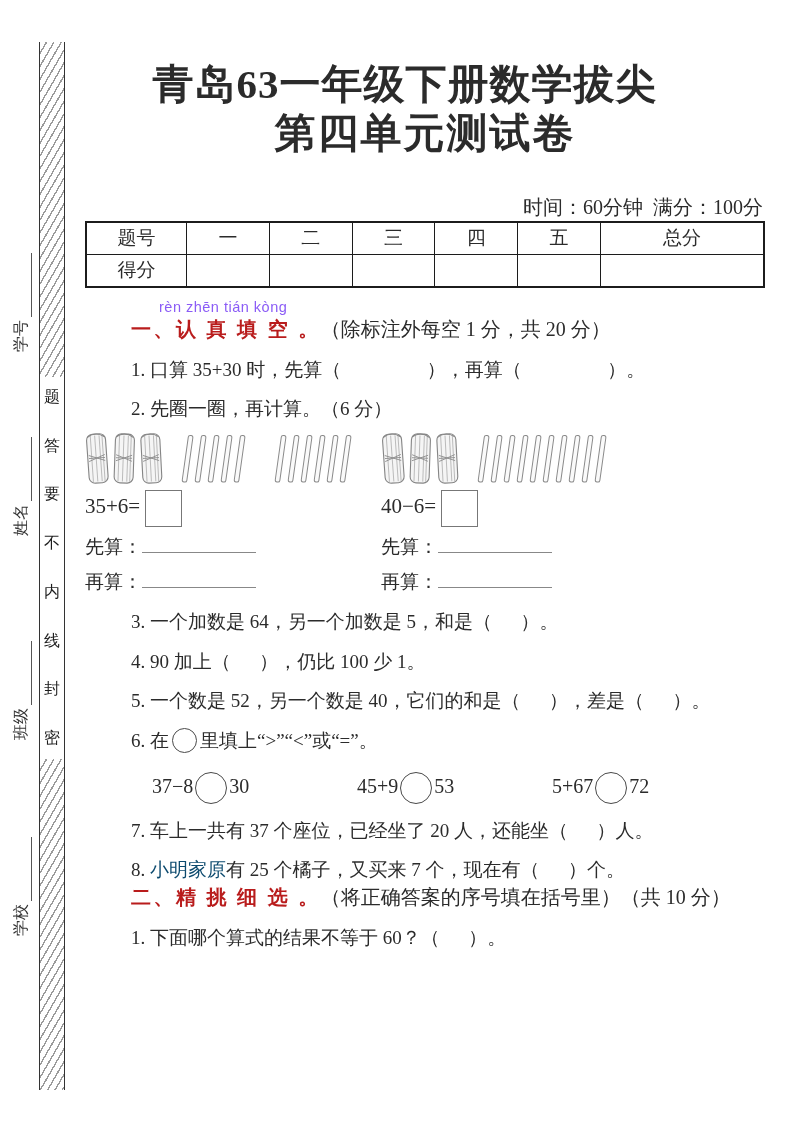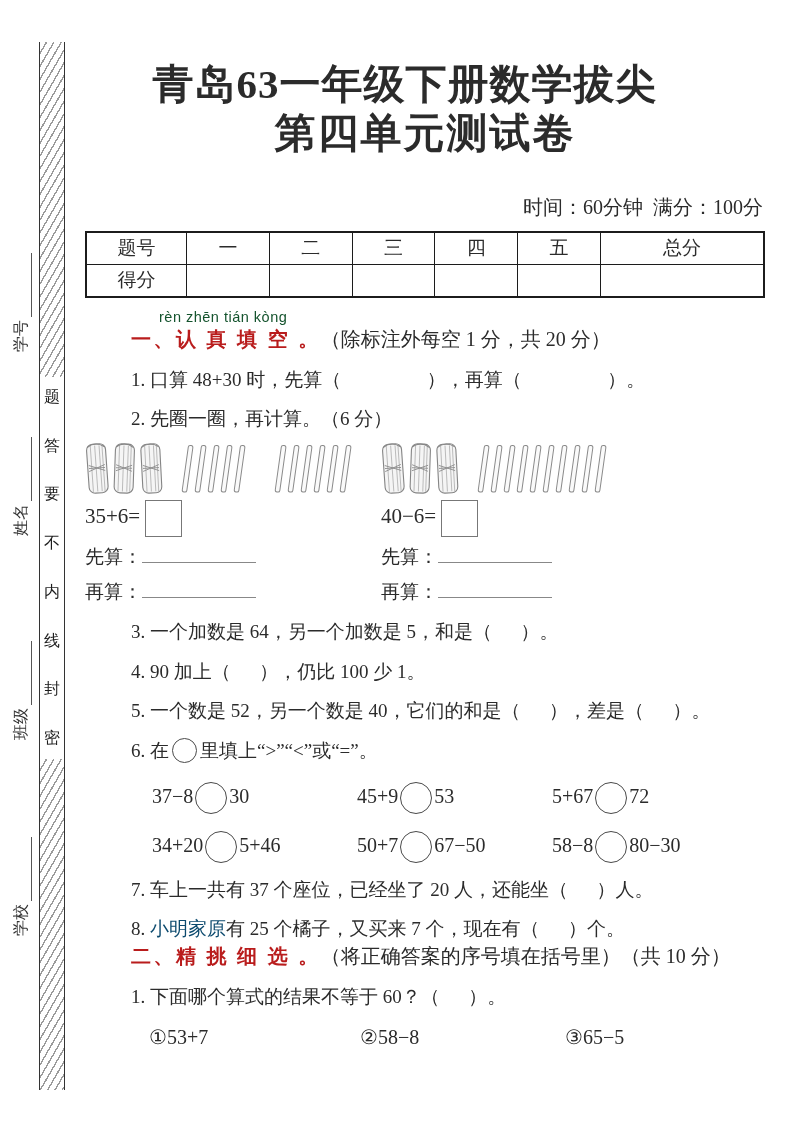--- a/index.html
+++ b/index.html
@@ -25,26 +25,26 @@
               align-items:center;padding:10px 0;font-size:16px;color:#1d1d1d;}
 
   
   main{position:absolute;left:85px;top:0;width:680px;}
   .t1{margin:62px 40px 0 0;font-size:41px;line-height:1.12;text-align:center;
       font-weight:bold;letter-spacing:1px;white-space:nowrap;}
   .t2{margin:3px 0 0;font-size:41px;line-height:1.12;text-align:center;
       font-weight:bold;letter-spacing:2px;}
   .meta{margin-top:37px;text-align:right;font-size:20px;padding-right:2px;white-space:pre-wrap;}
 
-  table.score{margin-top:10px;border-collapse:collapse;width:100%;border:2.5px solid #1c1c1c;}
+  table.score{border-collapse:collapse;width:100%;border:2.5px solid #1c1c1c;}
   table.score td,table.score th{border:1.5px solid #1c1c1c;height:31px;text-align:center;
       font-size:19px;font-weight:normal;padding:0;}
   .colnarrow{width:99px;}
 
-  .pinyin{margin:11px 0 0 74px;font-size:14.5px;color:#14532d;letter-spacing:.5px;}
+  .pinyin{margin:11px 0 0 74px;font-size:14.5px;color:#8b5cf6;letter-spacing:.5px;}
   .sec-head{margin:1px 0 0 46px;font-size:20px;white-space:nowrap;}
   .sec-head .t{font-weight:bold;letter-spacing:2.5px;color:#b91c1c;}
   .sec-head .note{font-size:20px;white-space:pre-wrap;}
 
   p.q{margin:14px 0 0 46px;font-size:19px;line-height:1.35;white-space:pre-wrap;}
   .m12{margin-top:12px;} .m13{margin-top:13px;} .m15{margin-top:15px;} .m16{margin-top:16px;}
 
   .twocol{display:flex;align-items:flex-end;}
   .col-l{width:296px;flex:0 0 296px;}
   .sticks-row{margin-top:6px;align-items:flex-start;}
@@ -133,21 +133,21 @@
         <td></td>
       </tr>
     </tbody>
       </table>
 
     <div class="pinyin sans">rèn zhēn tián kòng</div>
     <div class="sec-head">
       <span class="t sans">一、认 真 填 空 。</span><span class="note">（除标注外每空 1 分，共 20 分）</span>
     </div>
 
-    <p class="q">1. 口算 48+30 时，先算（                  ），再算（                  ）。</p>
+    <p class="q">1. 口算 35+30 时，先算（                  ），再算（                  ）。</p>
     <p class="q m12">2. 先圈一圈，再计算。（6 分）</p>
 
     <div class="twocol sticks-row">
       <div class="col-l" id="sticksL">
           <svg width="274" height="60" viewBox="0 0 274 60">
             <g transform="translate(2,4) rotate(-4 10 26)">
               <rect x="0.8" y="2" width="19" height="49" rx="6" fill="#f5f5f5" stroke="#858585" stroke-width="1.1"></rect>
               <line x1="4.8" y1="3.5" x2="4.8" y2="49.5" stroke="#b5b5b5" stroke-width="0.9"></line>
               <line x1="9.2" y1="3.5" x2="9.2" y2="49.5" stroke="#b5b5b5" stroke-width="0.9"></line>
               <line x1="13.6" y1="3.5" x2="13.6" y2="49.5" stroke="#b5b5b5" stroke-width="0.9"></line>
@@ -250,32 +250,22 @@
     <p class="q m16">3. 一个加数是 64，另一个加数是 5，和是（      ）。</p>
     <p class="q m13">4. 90 加上（      ），仍比 100 少 1。</p>
     <p class="q m13">5. 一个数是 52，另一个数是 40，它们的和是（      ），差是（      ）。</p>
     <p class="q m12"><span>6. 在</span><span class="q6-circle"></span><span>里填上“&gt;”“&lt;”或“=”。</span></p>
 
     <div class="cmp-row">
       <div class="cmp-i1"><span>37−8</span><span class="cmp-circle"></span><span>30</span></div>
       <div class="cmp-i2"><span>45+9</span><span class="cmp-circle"></span><span>53</span></div>
       <div><span>5+67</span><span class="cmp-circle"></span><span>72</span></div>
     </div>
-    <div class="cmp-row cmp-row2">
-      <div class="cmp-i1"><span>34+20</span><span class="cmp-circle"></span><span>5+46</span></div>
-      <div class="cmp-i2"><span>50+7</span><span class="cmp-circle"></span><span>67−50</span></div>
-      <div><span>58−8</span><span class="cmp-circle"></span><span>80−30</span></div>
-    </div>
 
     <p class="q m15">7. 车上一共有 37 个座位，已经坐了 20 人，还能坐（      ）人。</p>
     <p class="q m12"><span>8. </span><span class="brand">小明家原</span><span>有 25 个橘子，又买来 7 个，现在有（      ）个。</span></p>
 
     <div class="sec-head s2head">
       <span class="t sans">二、精 挑 细 选 。</span><span class="note">（将正确答案的序号填在括号里）（共 10 分）</span>
     </div>
     <p class="q m16">1. 下面哪个算式的结果不等于 60？（      ）。</p>
-    <div class="opt-row">
-      <div class="opt1">①53+7</div>
-      <div class="opt2">②58−8</div>
-      <div>③65−5</div>
-    </div>
   </main>
 </div>
 
 </body></html>

